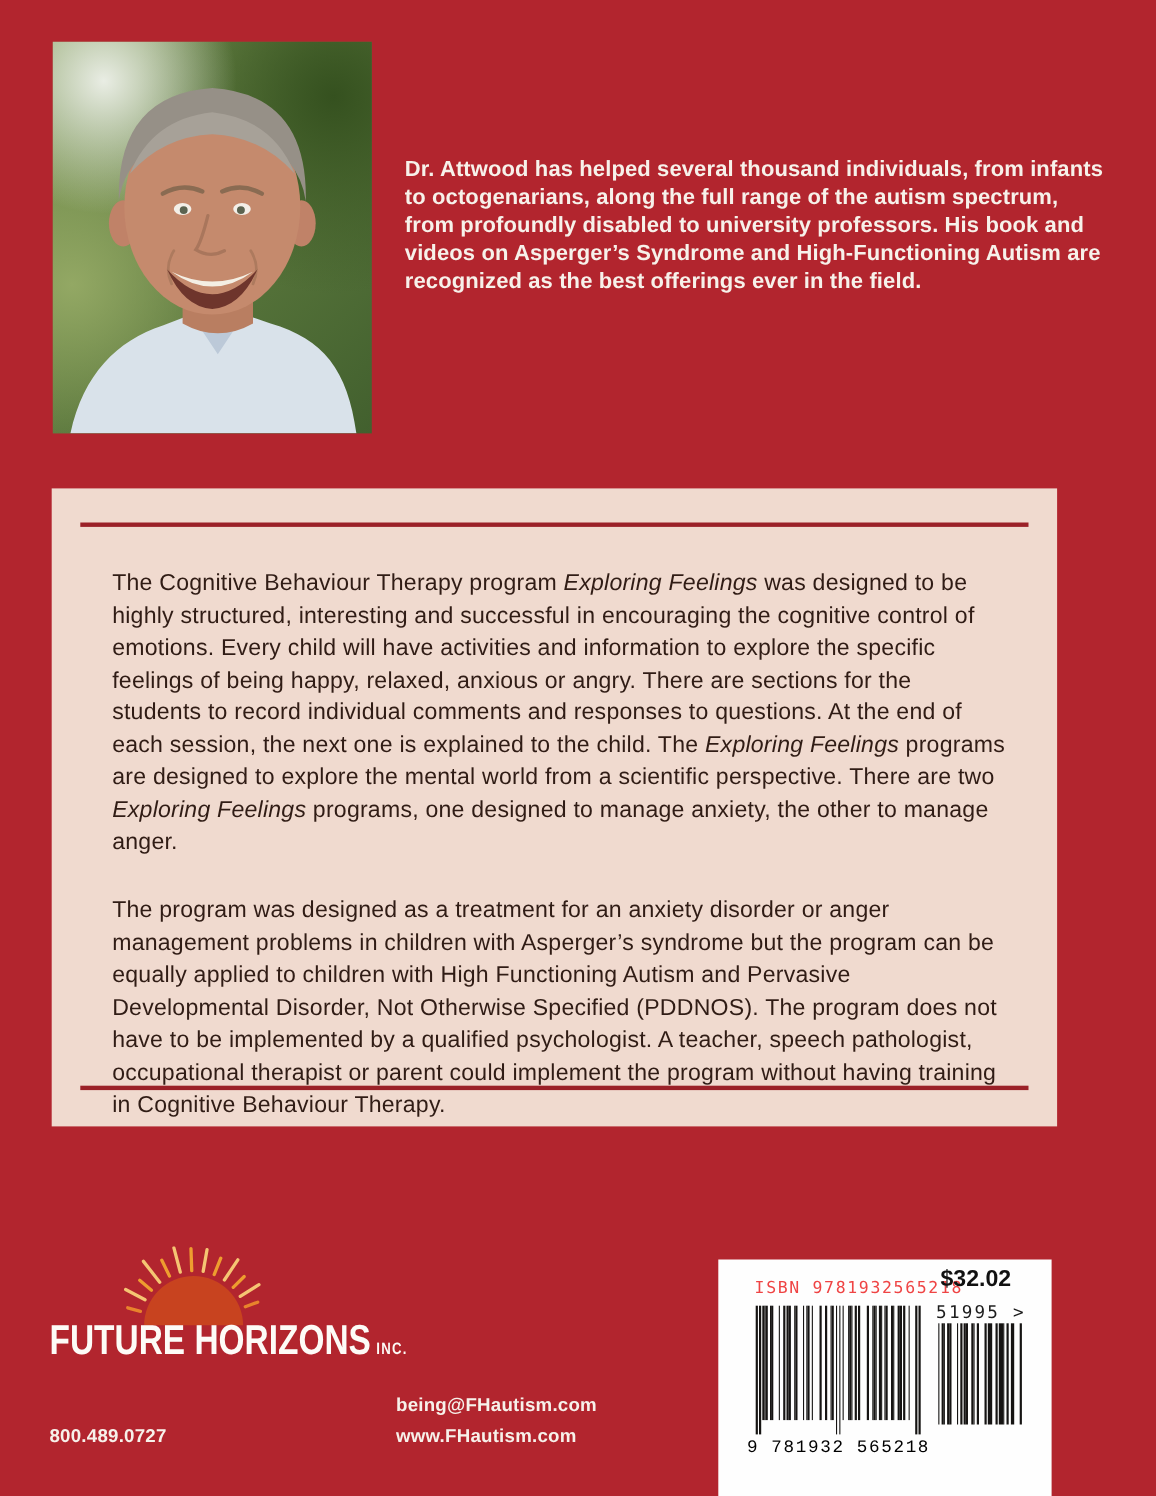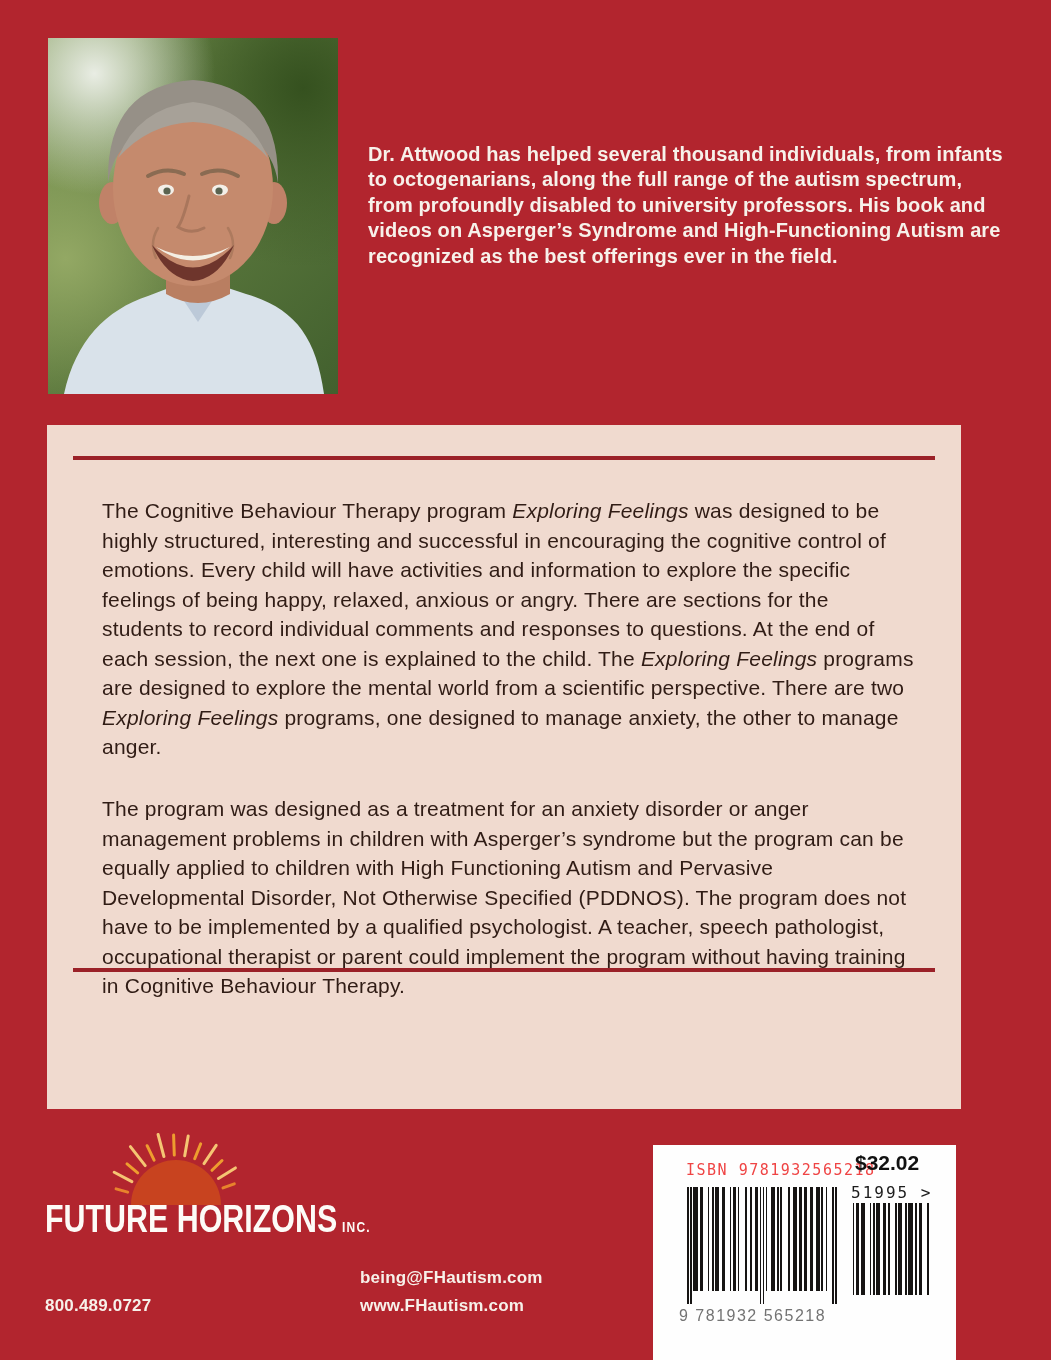--- a/index.html
+++ b/index.html
@@ -20,21 +20,21 @@
   .photo svg{position:absolute;inset:0;}
   
   .bio{
     position:absolute;left:368px;top:90px;width:660px;
     color:var(--light,#F7F1EA);font-size:20px;line-height:25.5px;font-weight:700;
     white-space:pre-line;letter-spacing:.1px;
   }
   .bio .p2{margin-top:26px;}
   
   .panel{
-    position:absolute;left:47px;top:425px;width:914px;height:684px;
+    position:absolute;left:47px;top:444px;width:914px;height:580px;
     background:var(--panel,#F0DACF);
   }
   .rule{position:absolute;left:26px;width:862px;height:4px;background:var(--rule,#9B2128);}
   .rule.top{top:31px}
   .rule.bottom{top:543px}
   .panel-text{
     position:absolute;left:55px;width:812px;
     color:var(--ink,#301C15);font-size:21px;line-height:29.5px;letter-spacing:.2px;
   }
   .panel-text.p1{top:50px}
@@ -65,22 +65,22 @@
   .price{position:absolute;left:202px;top:6px;font-size:21px;font-weight:700;color:#111;}
   .pcode{
     position:absolute;left:198px;top:38px;font-family:"DejaVu Sans Mono",monospace;
     font-size:16px;letter-spacing:2px;color:#1c1c1c;white-space:pre;
   }
   .bars{position:absolute;line-height:0;font-size:0;}
   .bars i{display:inline-block;vertical-align:top;}
   .main-bars{left:34px;top:42px;}
   .addon-bars{left:198px;top:58px;}
   .digits{
-    position:absolute;left:26px;top:162px;font-family:Liberation Sans, sans-serif;
-    font-size:16px;letter-spacing:1.5px;color:#737373;white-space:pre;
+    position:absolute;left:26px;top:162px;font-family:Liberation Mono, monospace;
+    font-size:16px;letter-spacing:1.5px;color:#000000;white-space:pre;
   }
   em{font-style:italic;}
 </style>
 </head>
 <body>
 
 <div id="cover">
 
   <div class="photo" role="img" aria-label="Head-and-shoulders photo of a smiling gray-haired man in a light collared shirt against blurred green foliage">
     <svg viewBox="0 0 290 356" width="290" height="356">

